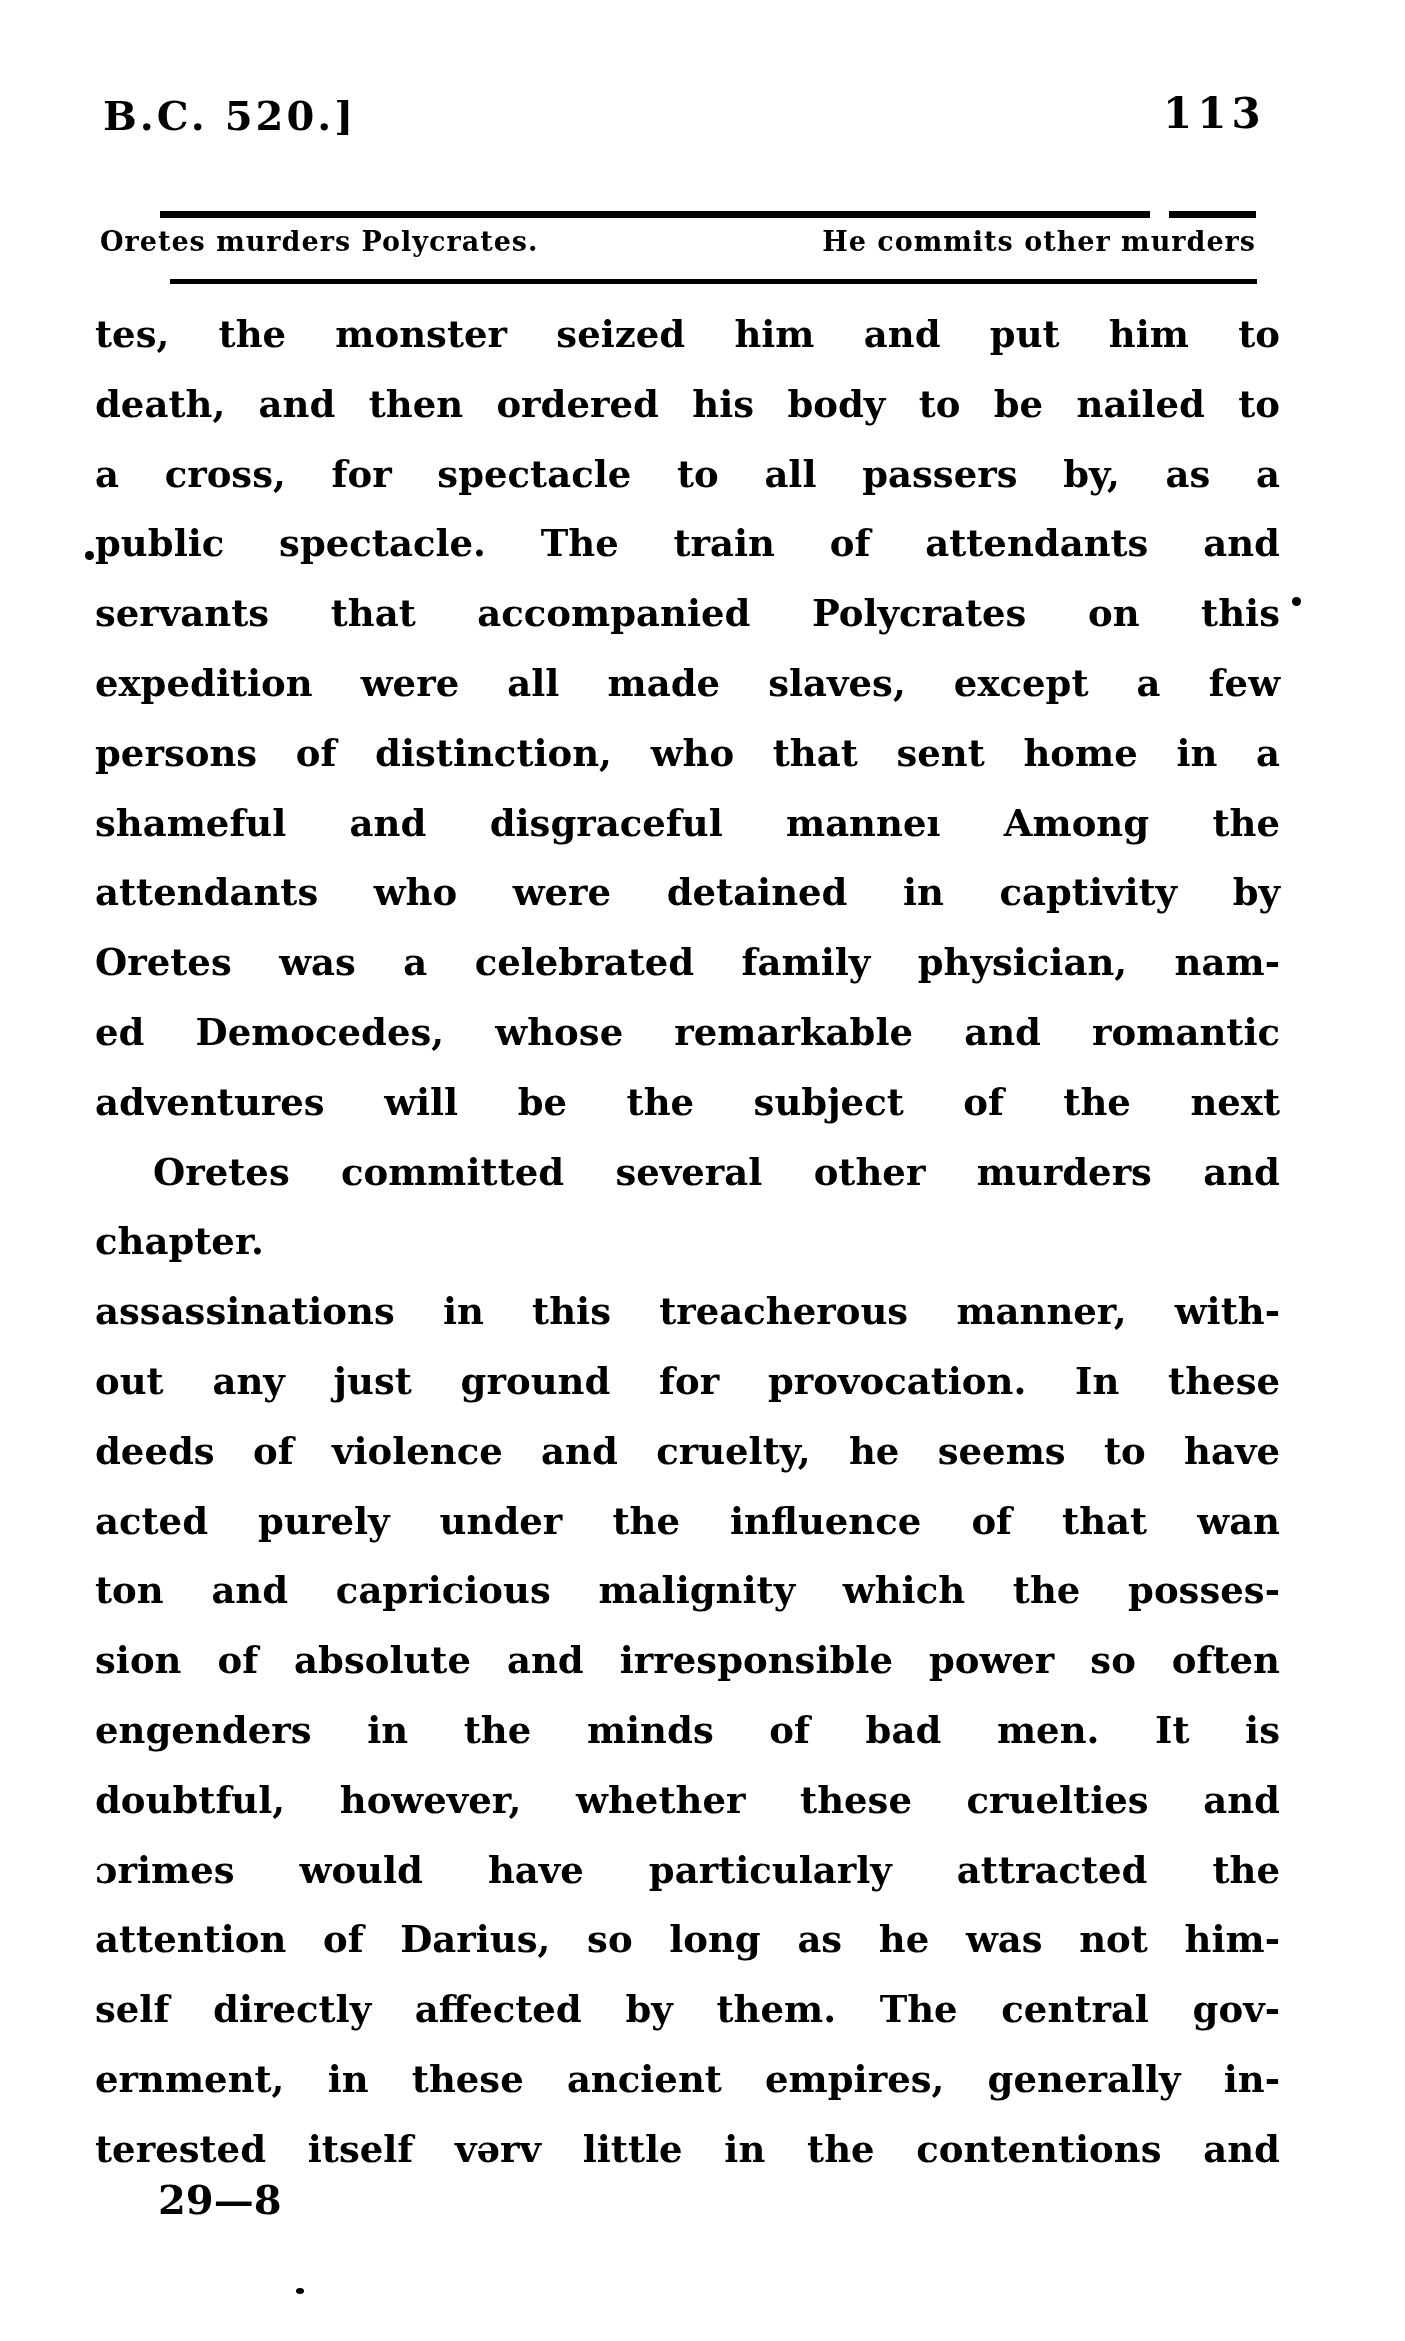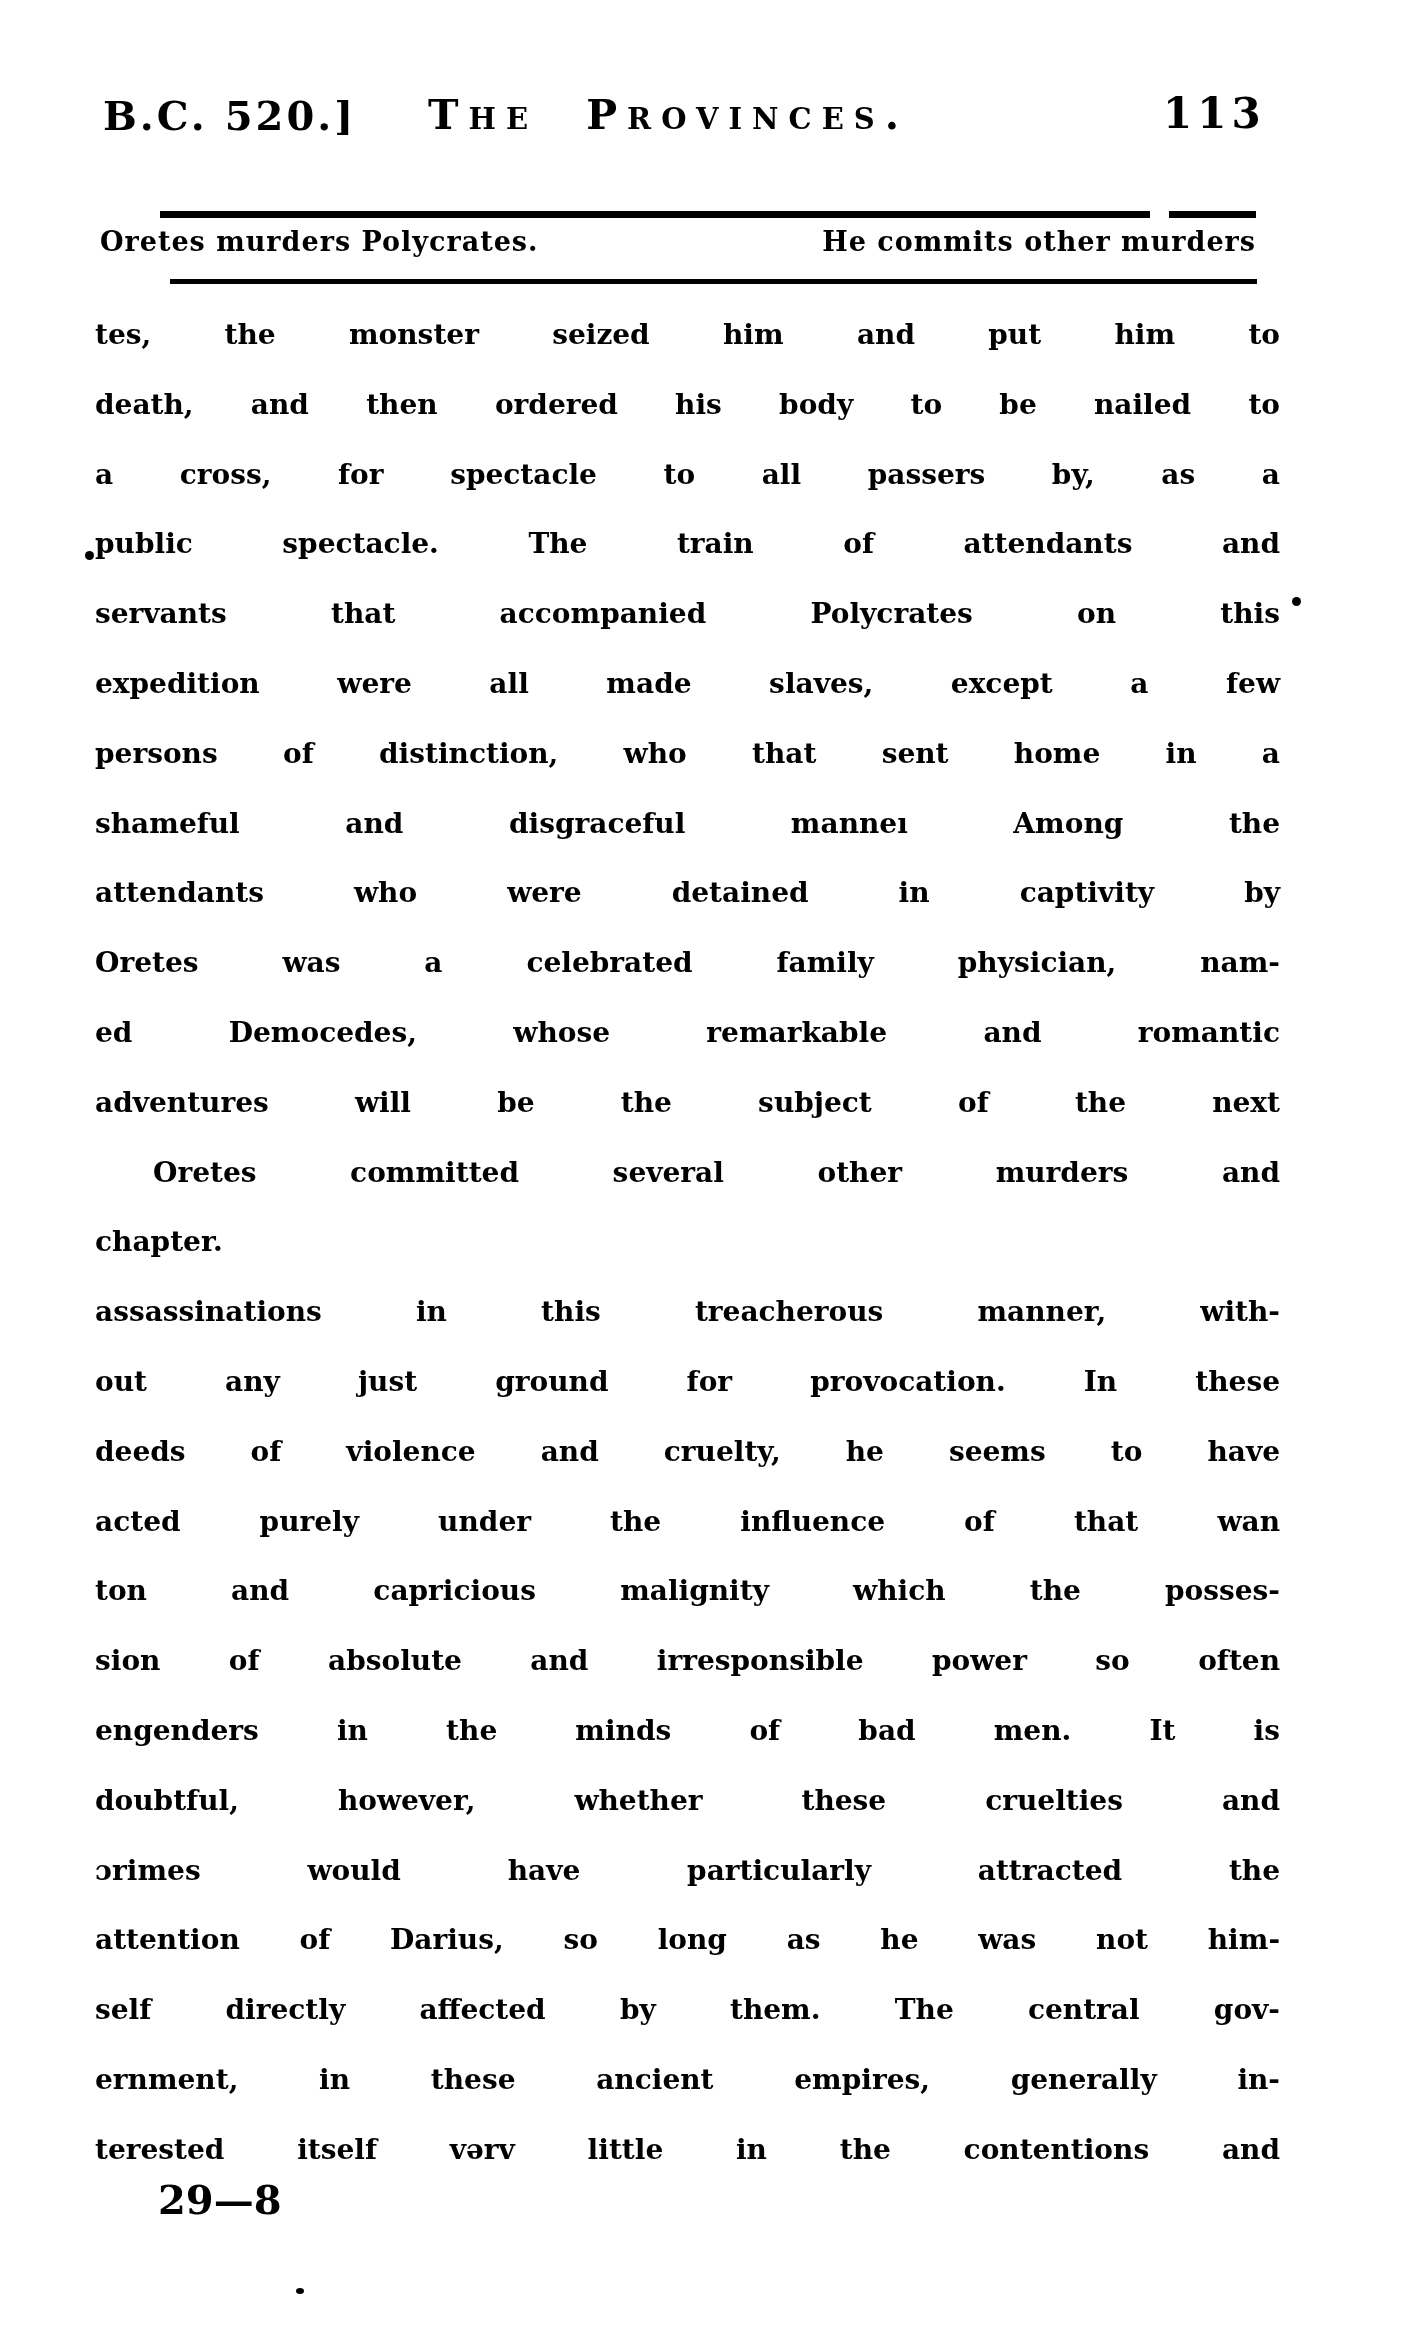--- a/index.html
+++ b/index.html
@@ -28,21 +28,21 @@
   .rule-gap    { left: 1150px; top: 210px; width: 19px; height: 9px; background: #fff; }
   .rule-bottom { left: 170px; top: 279px; width: 1087px; height: 5px; }
 
   
   .run-left  { left: 100px;  top: 226px; font-size: 27px; letter-spacing: 1px; white-space: nowrap; }
   .run-right { right: 149px; top: 226px; font-size: 27px; letter-spacing: 1px; white-space: nowrap; text-align: center; }
 
   
   .body-text {
     left: 95px; top: 300px; width: 1185px;
-    font-size: 28px;
+    font-size: 37px;
   }
   .text-line {
     line-height: 69.8px;
     height: 69.8px;
     text-align: justify;
     text-align-last: justify;
     white-space: nowrap;
   }
   .text-line.no-stretch { text-align-last: left; }
   .text-line.indent { padding-left: 58px; }
@@ -55,21 +55,20 @@
   .speck-1 { left: 85px;   top: 551px;  width: 9px; height: 9px; }
   .speck-2 { left: 1292px; top: 597px;  width: 9px; height: 9px; }
   .speck-3 { left: 296px;  top: 2288px; width: 8px; height: 6px; }
 </style>
 </head>
 <body>
 
 <div class="page">
 
   <div class="abs hdr-era">B.C. 520.]</div>
-  <div class="abs hdr-title">The Provinces.</div>
   <div class="abs hdr-page">113</div>
 
   <div class="abs rule rule-top"></div>
   <div class="abs rule-gap"></div>
 
   <div class="abs run-left">Oretes murders Polycrates.</div>
   <div class="abs run-right">He commits other murders</div>
 
   <div class="abs rule rule-bottom"></div>
 

